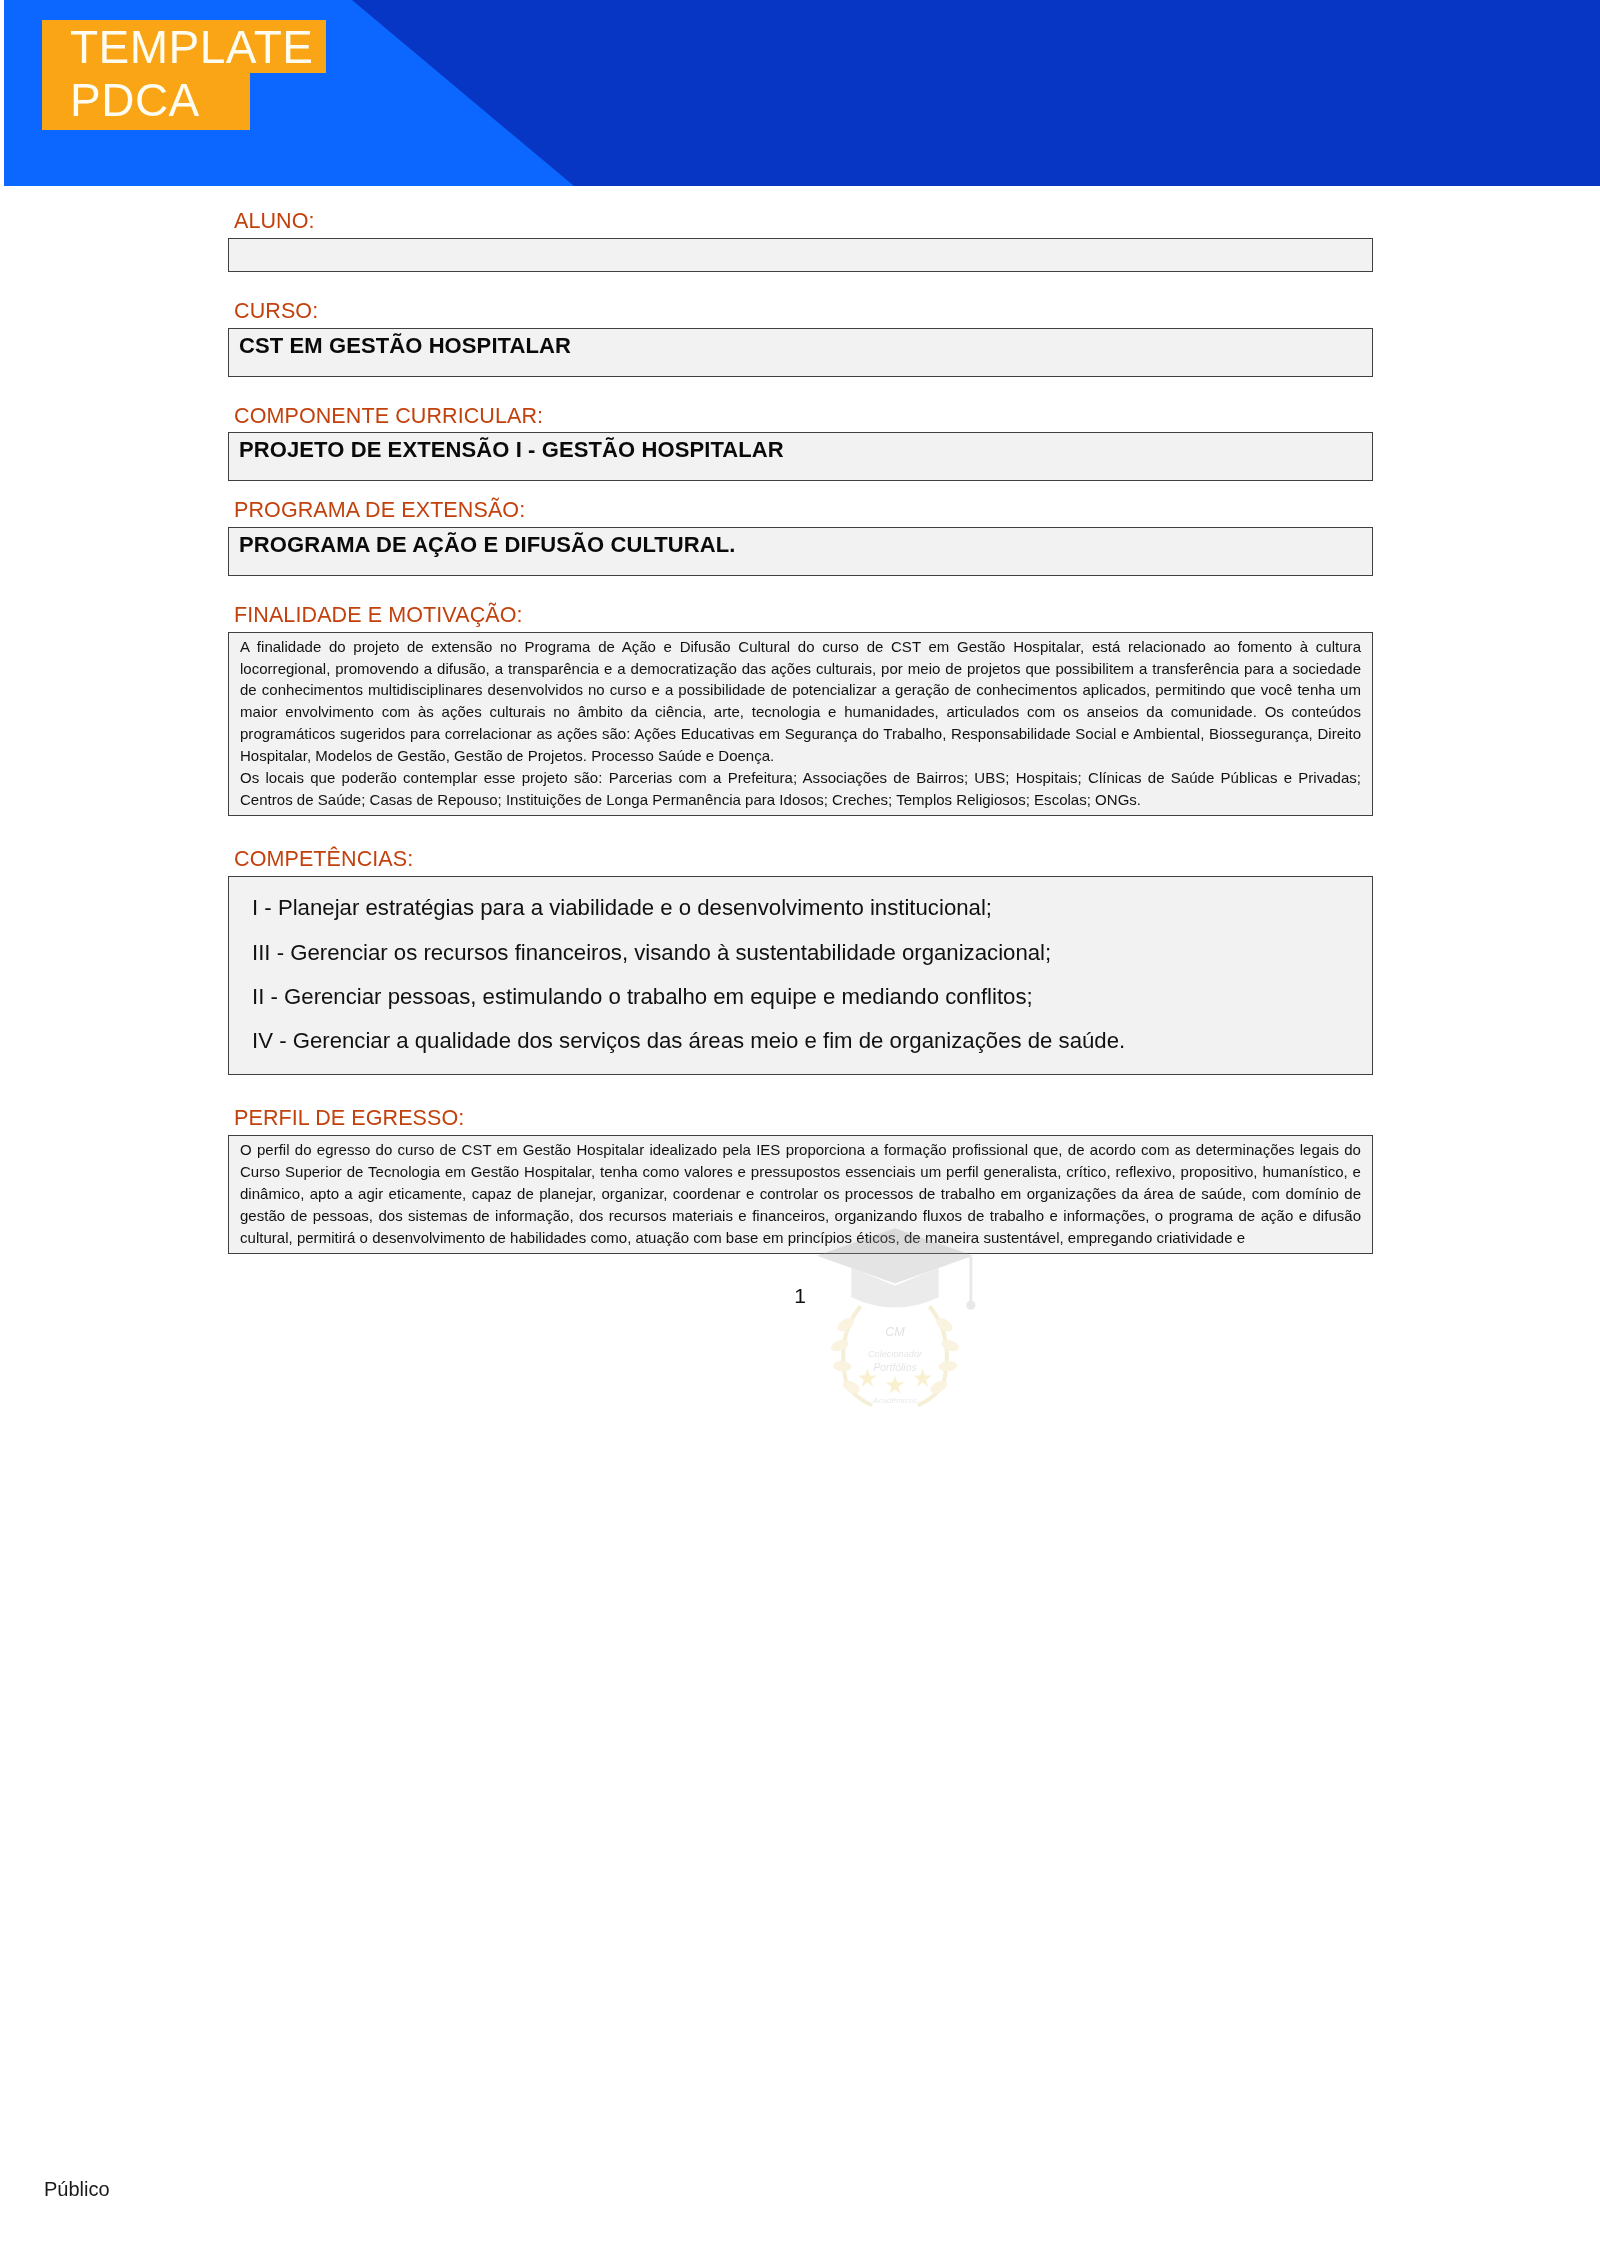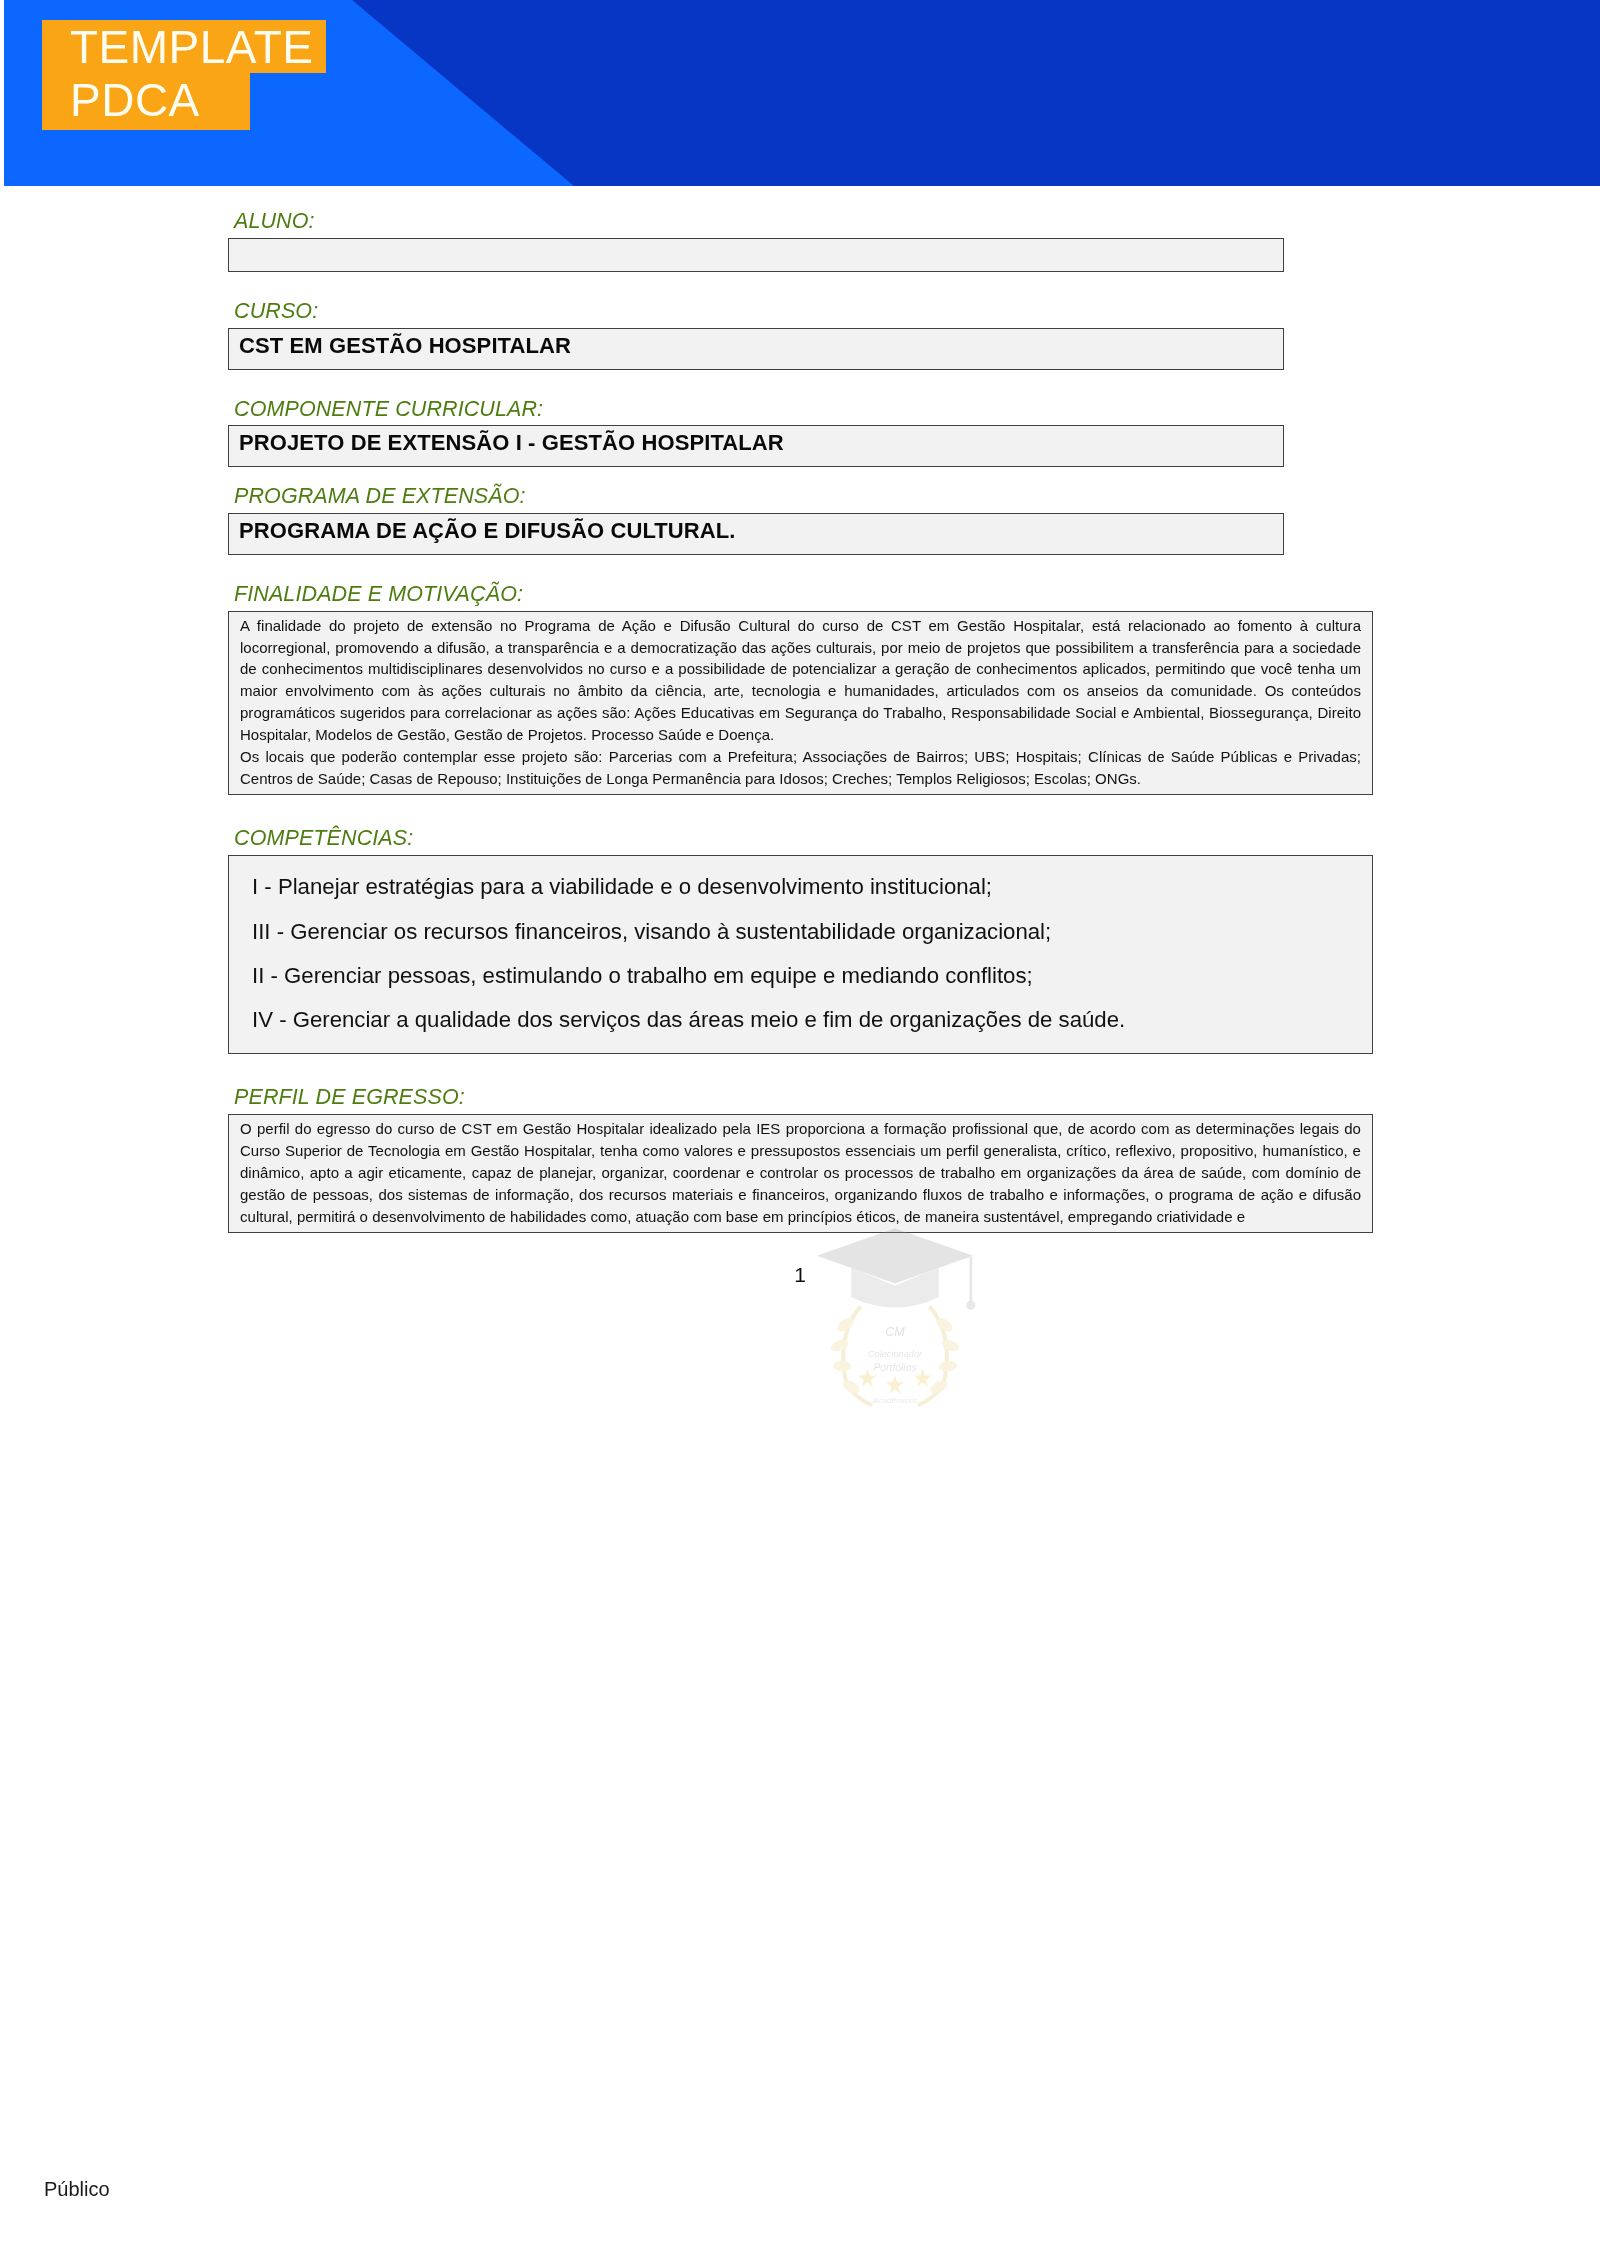--- a/index.html
+++ b/index.html
@@ -72,36 +72,35 @@
   }
 
   .sheet {
     position: relative;
     margin: 0 auto;
     width: 1160px;
     padding-top: 22px;
   }
 
   .field-label {
-    color: #4d7c0f;
+    color: #c2410c;
     font-size: 21.5px;
     font-weight: 400;
     letter-spacing: 0.1px;
     margin: 0 0 3px 14px;
     line-height: 1.25;
-    font-style: italic;
   }
 
   .field-box {
     box-sizing: border-box;
     background: #f2f2f2;
     border: 1.6px solid #404040;
-    width: 1056px;
+    width: 1145px;
     margin: 0 0 0 8px;
-    padding: 4px 10px 9px 10px;
+    padding: 4px 10px 16px 10px;
   }
   .field-box.empty { height: 34px; }
 
   .field-value {
     font-size: 22px;
     font-weight: 700;
     color: #0a0a0a;
     line-height: 1.22;
     letter-spacing: 0.1px;
     white-space: nowrap;

